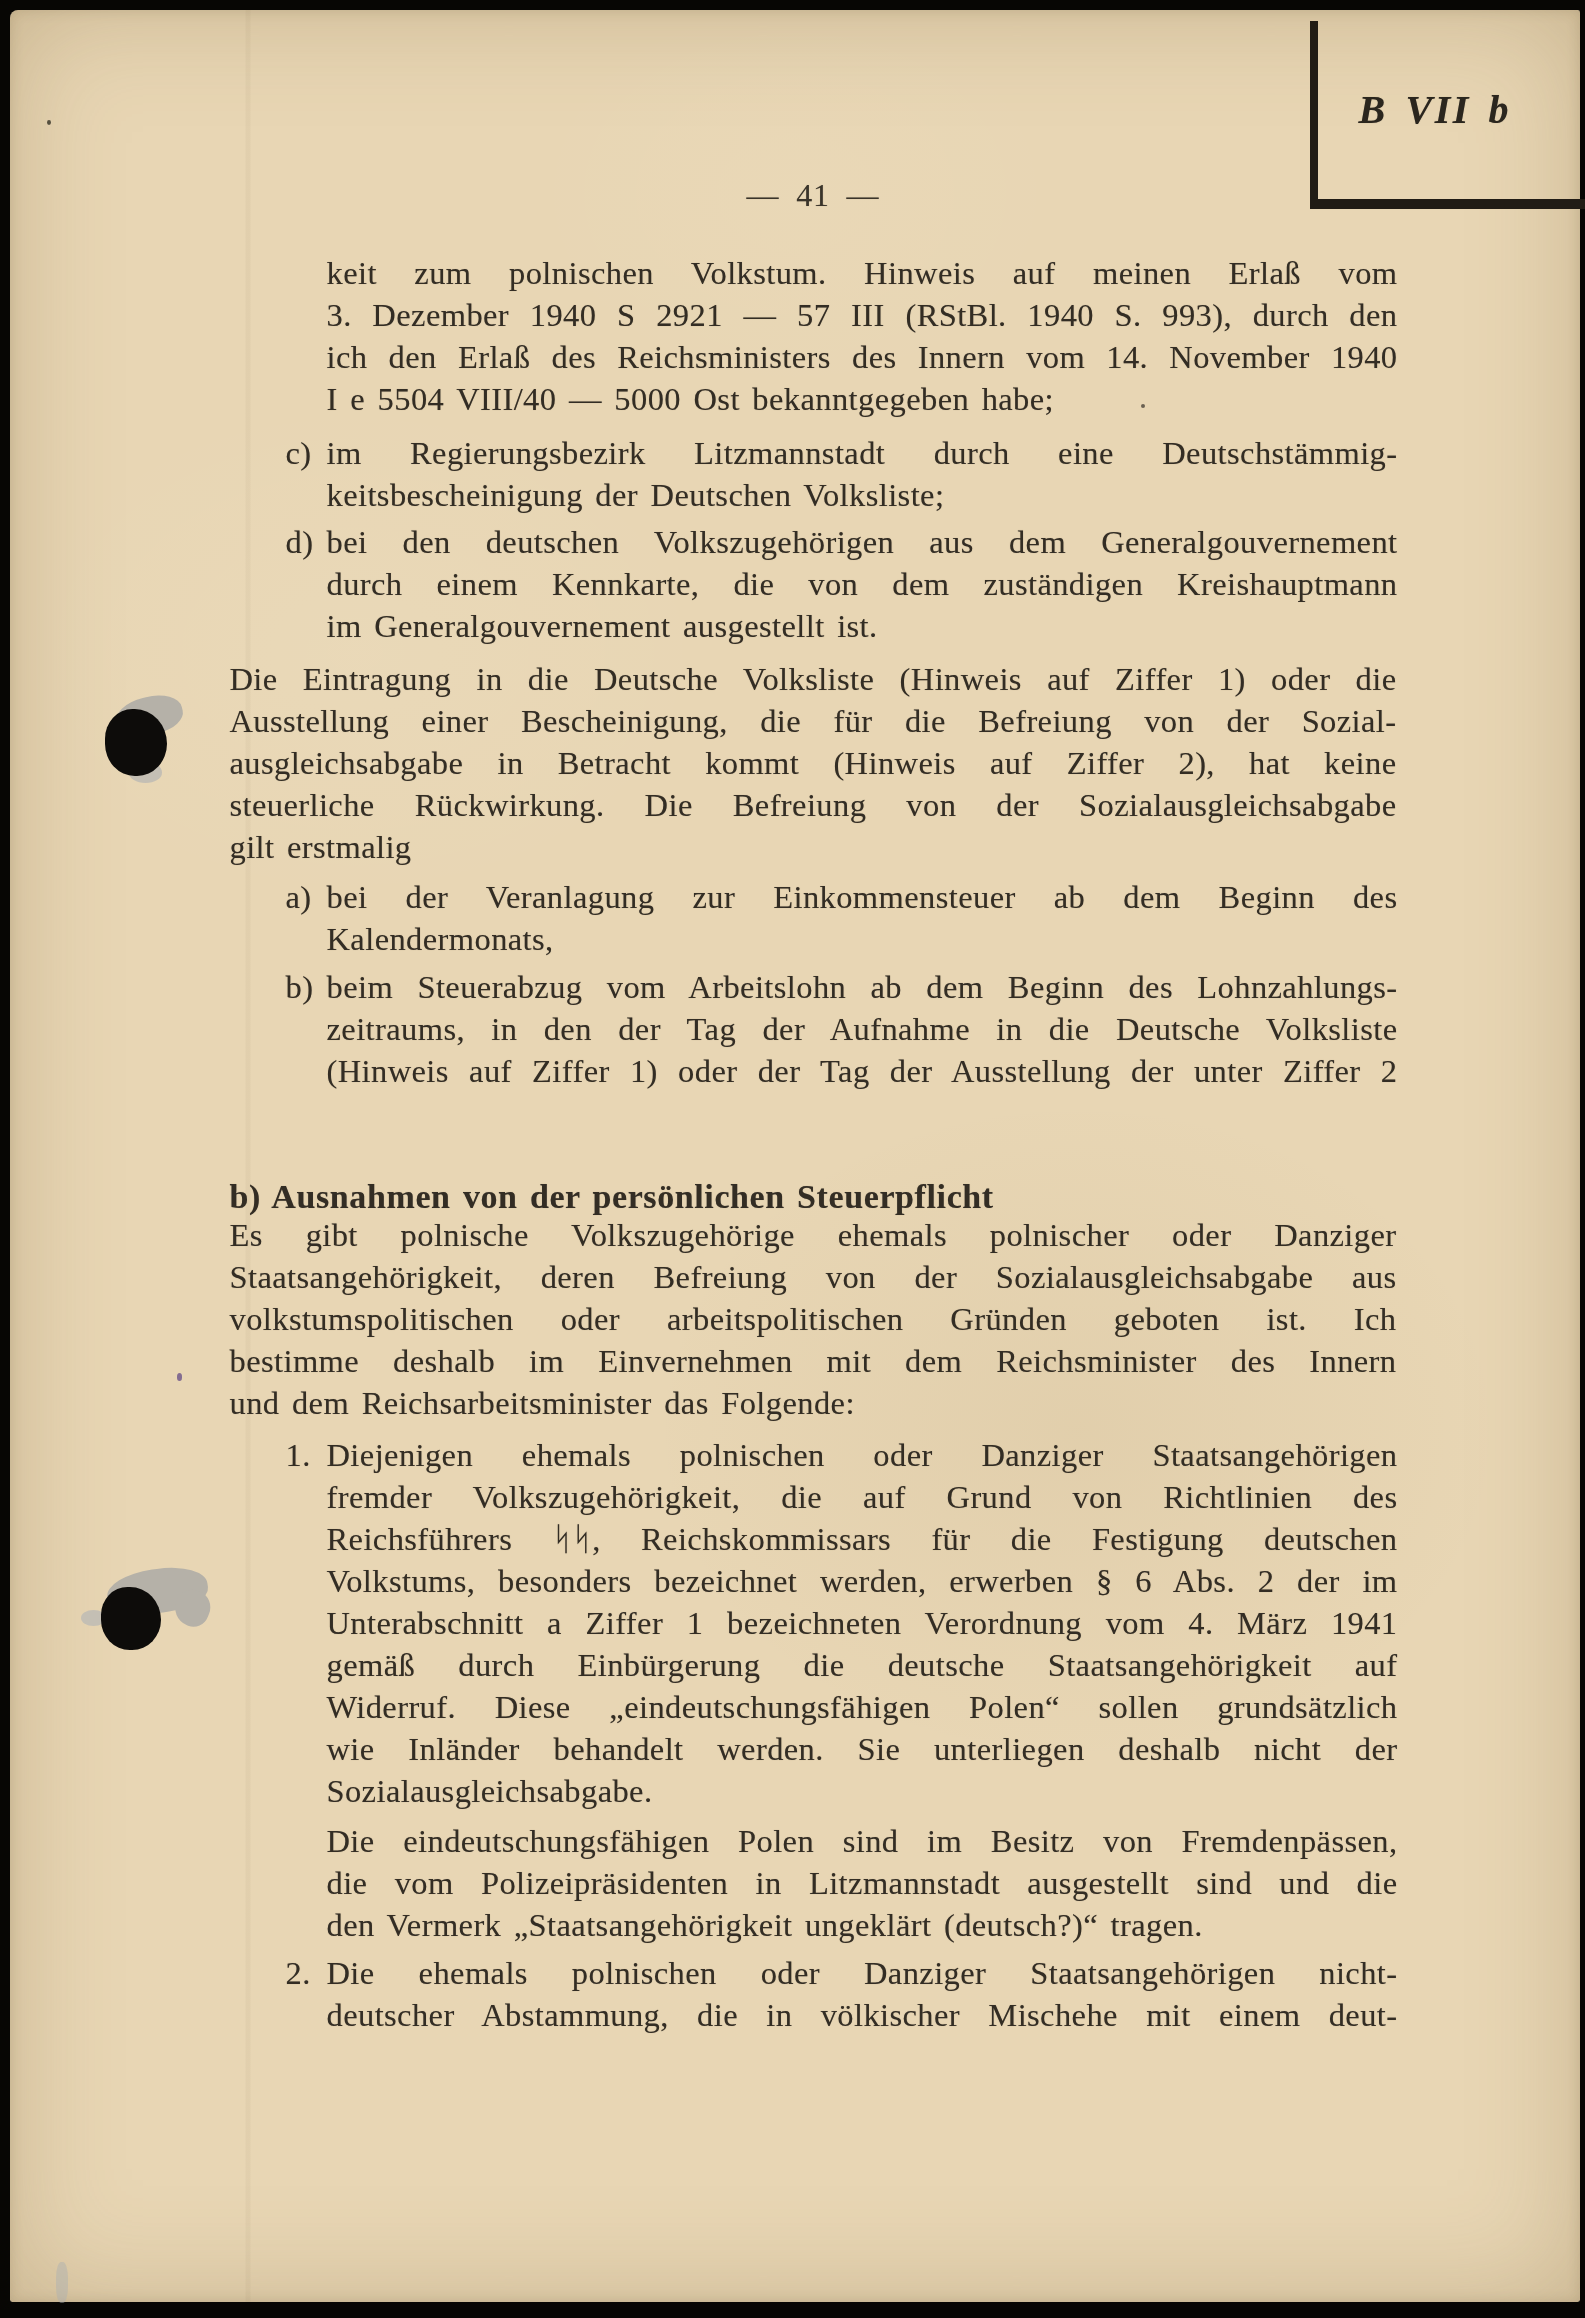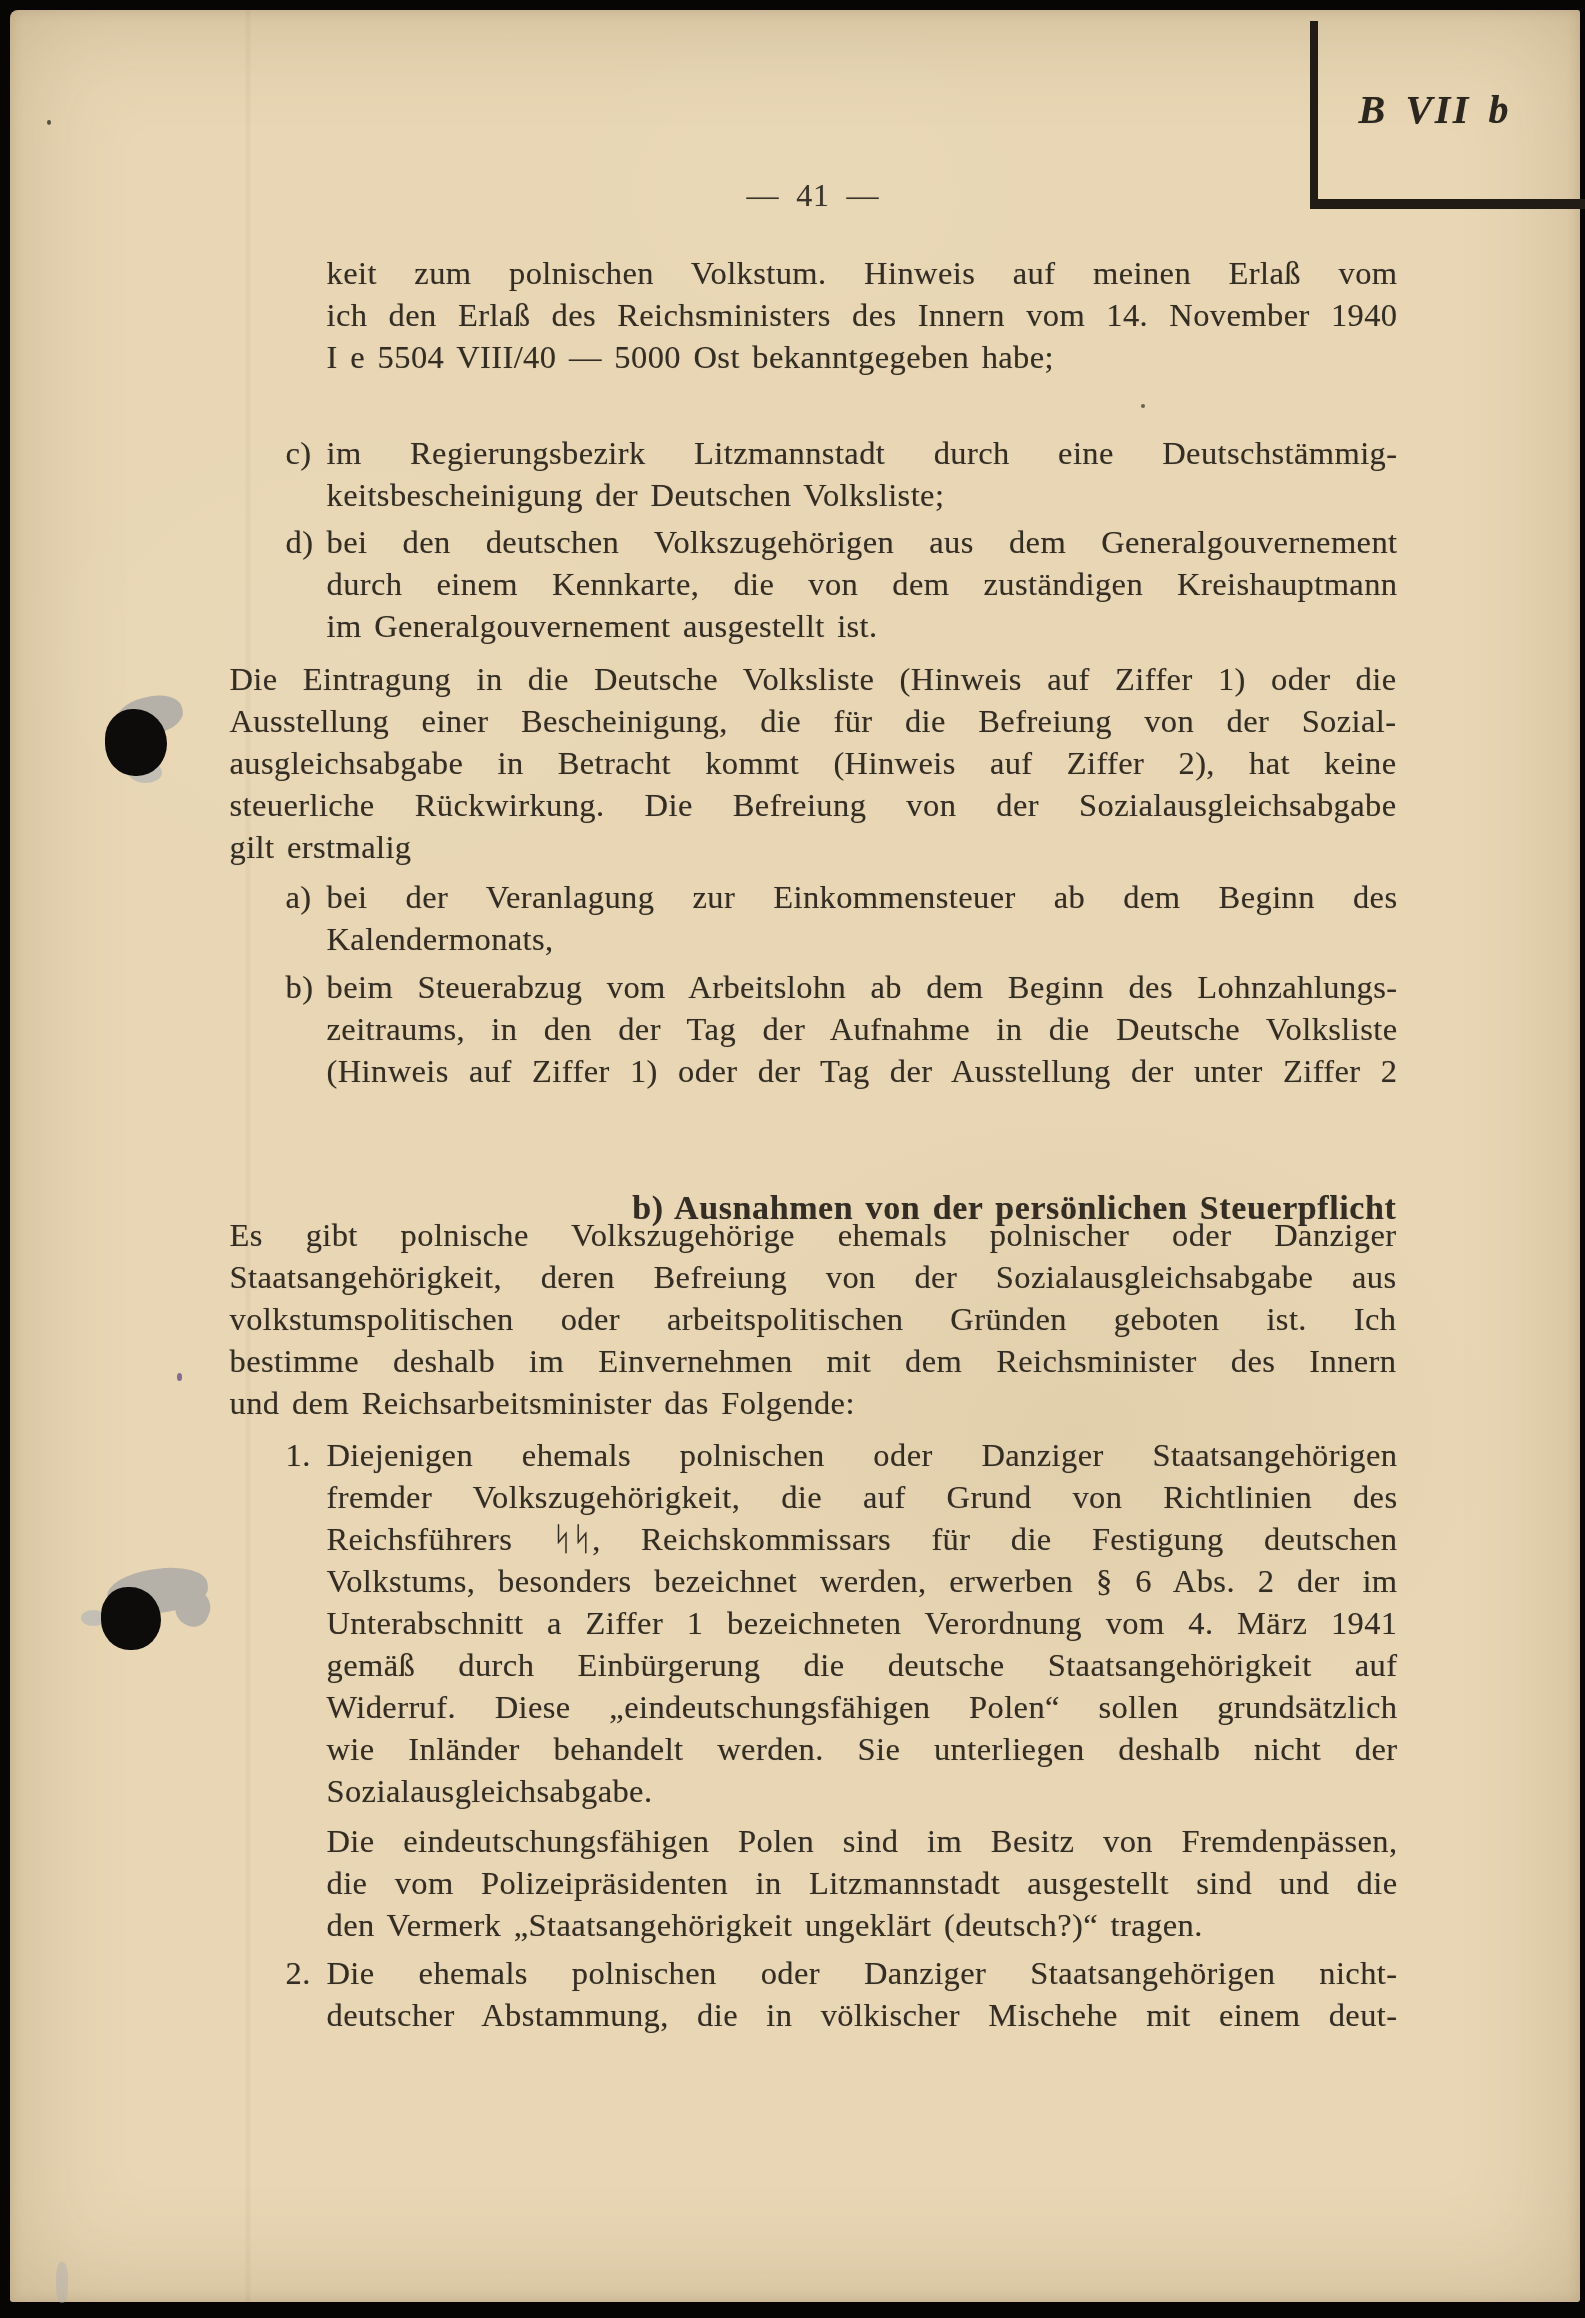--- a/index.html
+++ b/index.html
@@ -26,22 +26,22 @@
     text-shadow: 0 0 0.8px rgba(51,45,36,0.35);
   }
   .m  { left:220px;  width:1167px; }
   .i  { left:317px;  width:1071px; }
   .li { left:276px;  width:1112px; }
   .li .label { position:absolute; left:0; top:0; width:40px; text-align:left; }
   .li .li-lines { margin-left:41px; }
   .line { text-align:justify; text-align-last:justify; }
   .line.short { text-align-last:left; }
   .heading {
-    left:220px; width:1167px; text-align:right;
-    font-weight:bold; font-size:34px; letter-spacing:0.6px; word-spacing:3.2px;margin-top:11px;
+    left:220px; width:1167px; text-align:left;
+    font-weight:bold; font-size:34px; letter-spacing:0.6px; word-spacing:3.2px;
   }
   #page-number {
     position:absolute; top:167px; left:220px; width:1167px;
     font-size:32px; text-align:center; letter-spacing:0.8px; word-spacing:8px;
     color:#3a342a; text-shadow: 0 0 0.8px rgba(51,45,36,0.35);
   }
   #stamp-box {
     position:absolute; left:1300px; top:10.3px; width:280px; height:188px;
     border-left:8.7px solid #211c15; border-bottom:10.3px solid #211c15;
     box-sizing:border-box;
@@ -63,20 +63,21 @@
   <div id="paper">
 
     <div id="page-number">— 41 —</div>
 
     <div id="stamp-box">
       <div class="stamp-text">B VII b</div>
     </div>
 
     <div class="block i" style="top:242px">
       <div class="line">keit zum polnischen Volkstum. Hinweis auf meinen Erlaß vom</div>
+      <div class="line">3. Dezember 1940 S 2921 — 57 III (RStBl. 1940 S. 993), durch den</div>
       <div class="line">ich den Erlaß des Reichsministers des Innern vom 14. November 1940</div>
       <div class="line short">I e 5504 VIII/40 — 5000 Ost bekanntgegeben habe;</div>
     </div>
 
     <div class="block li" style="top:422px">
       <span class="label">c)</span>
       <div class="li-lines">
         <div class="line">im Regierungsbezirk Litzmannstadt durch eine Deutschstämmig-</div>
         <div class="line short">keitsbescheinigung der Deutschen Volksliste;</div>
       </div>

